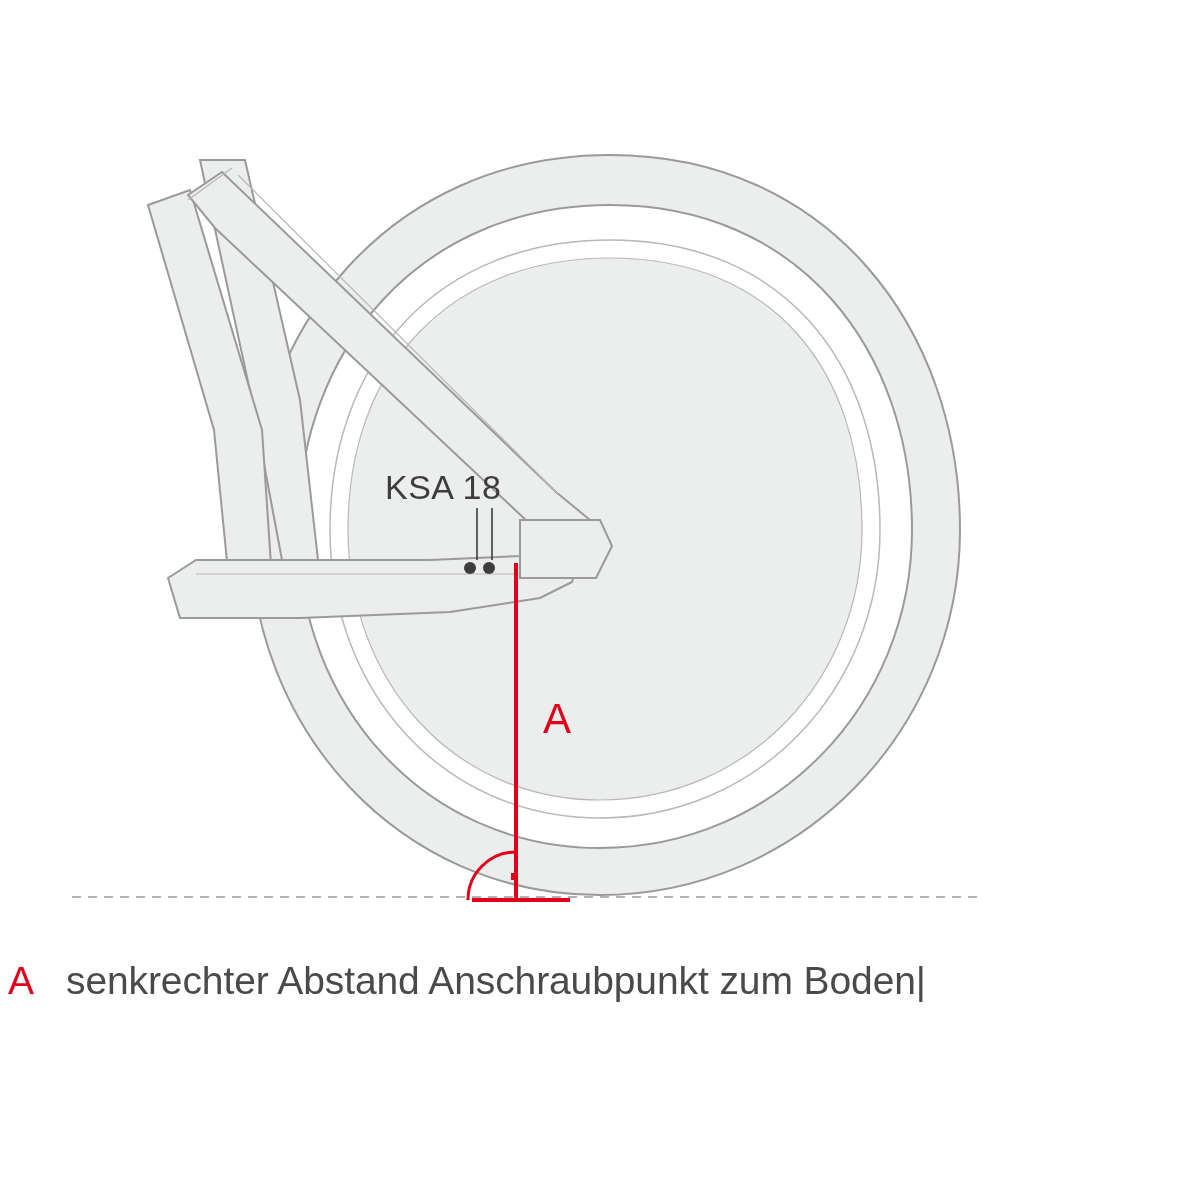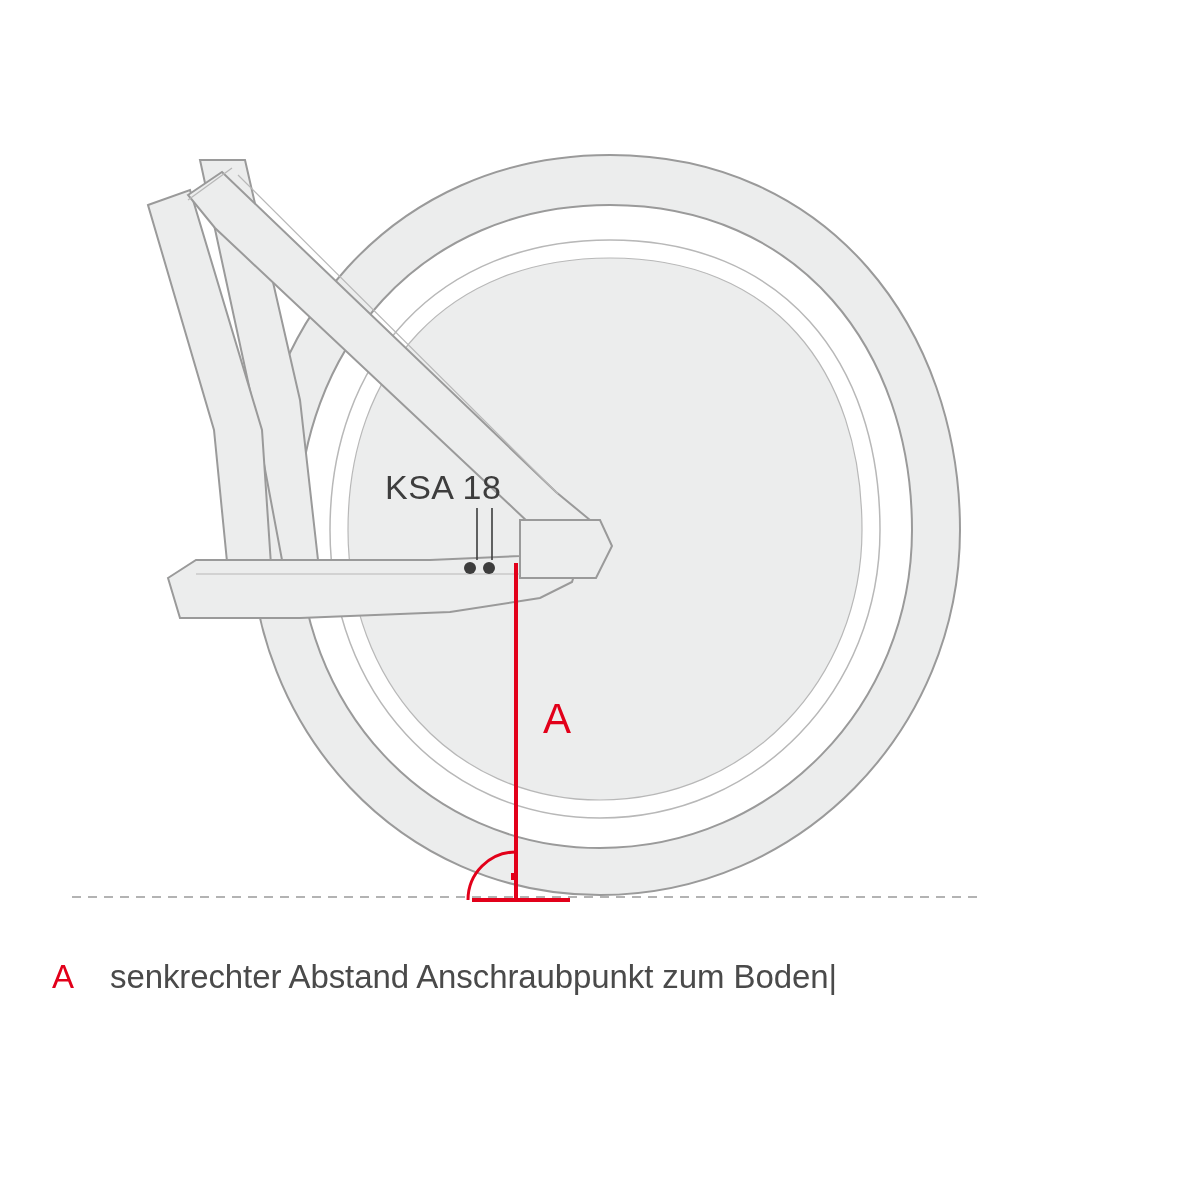--- a/index.html
+++ b/index.html
@@ -30,26 +30,25 @@
   .caption-block {
     position: absolute;
     left: 0;
     top: 955px;
     width: 1200px;
     padding: 0 8px;
     box-sizing: border-box;
   }
   .caption-line {
     display: block;
-    font-size: 33px;
+    font-size: 39px;
     line-height: 1.32;
     letter-spacing: -0.1px;
     color: #4a4a4a;
     white-space: nowrap;
-    margin-left: 44px;
   }
   .caption-line-1 {
     font-weight: 400;
   }
   .caption-line-2 {
     font-style: italic;
     font-weight: 400;
     margin-top: 4px;
     padding-left: 66px;
   }

